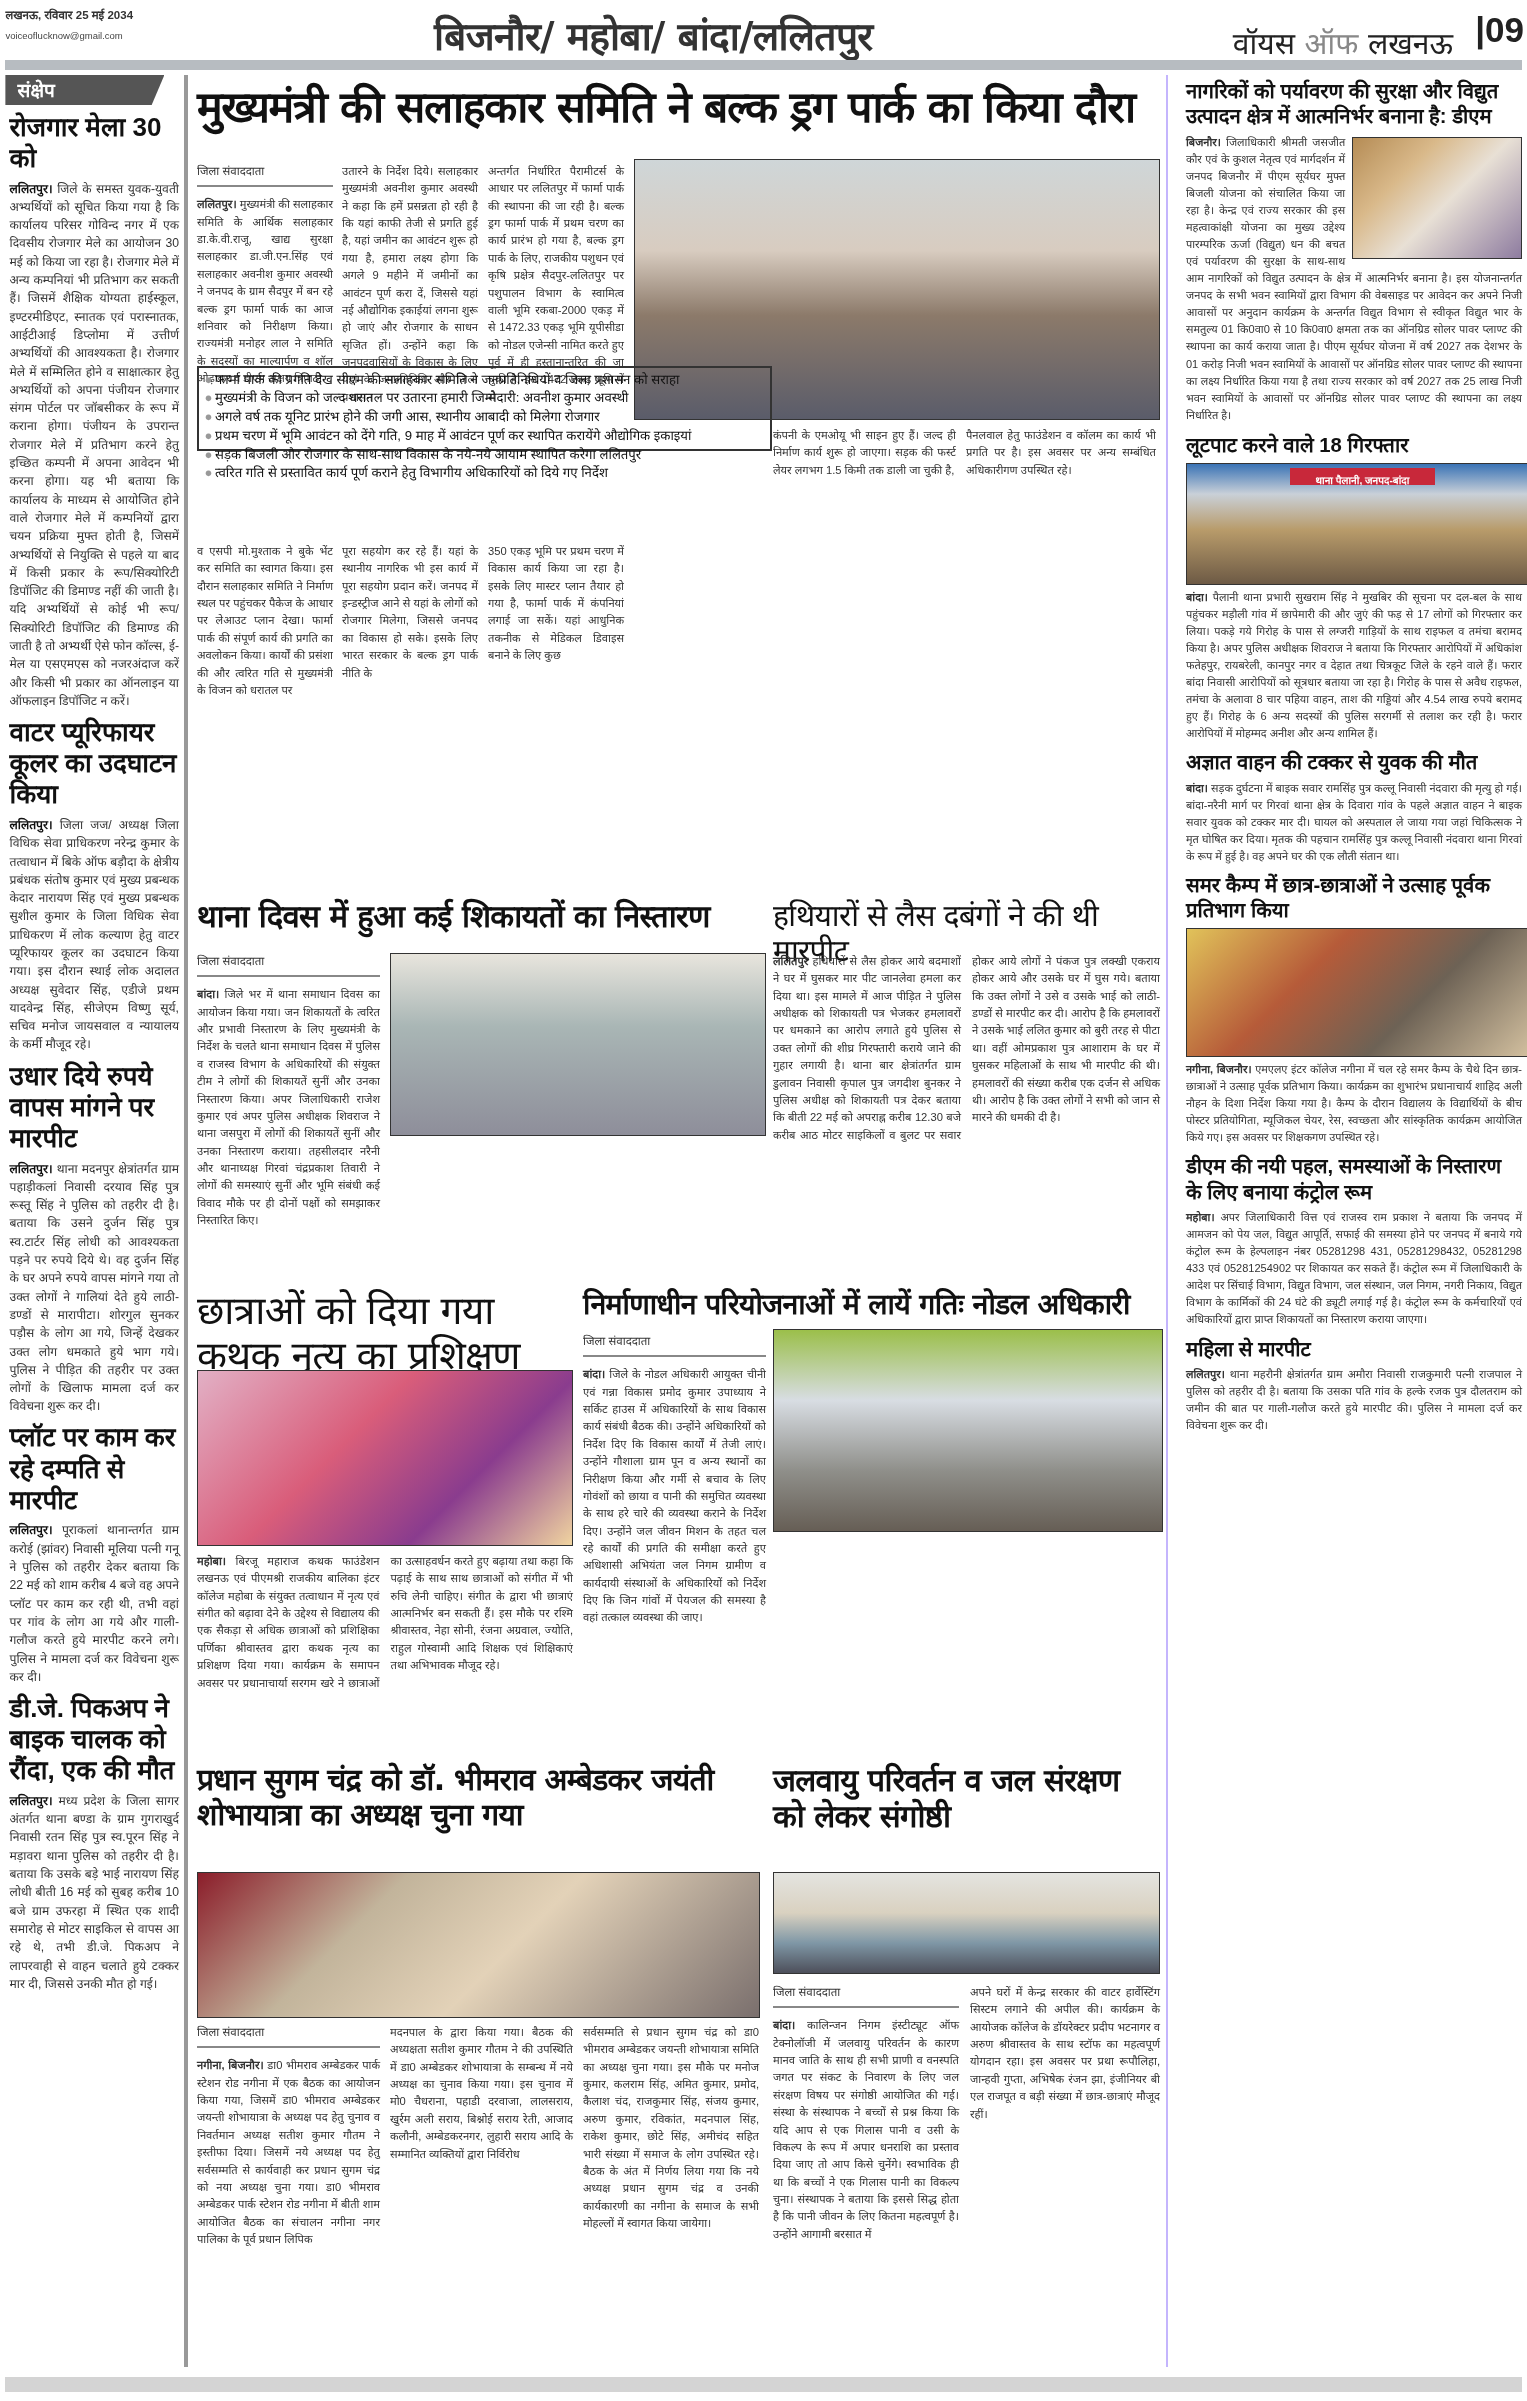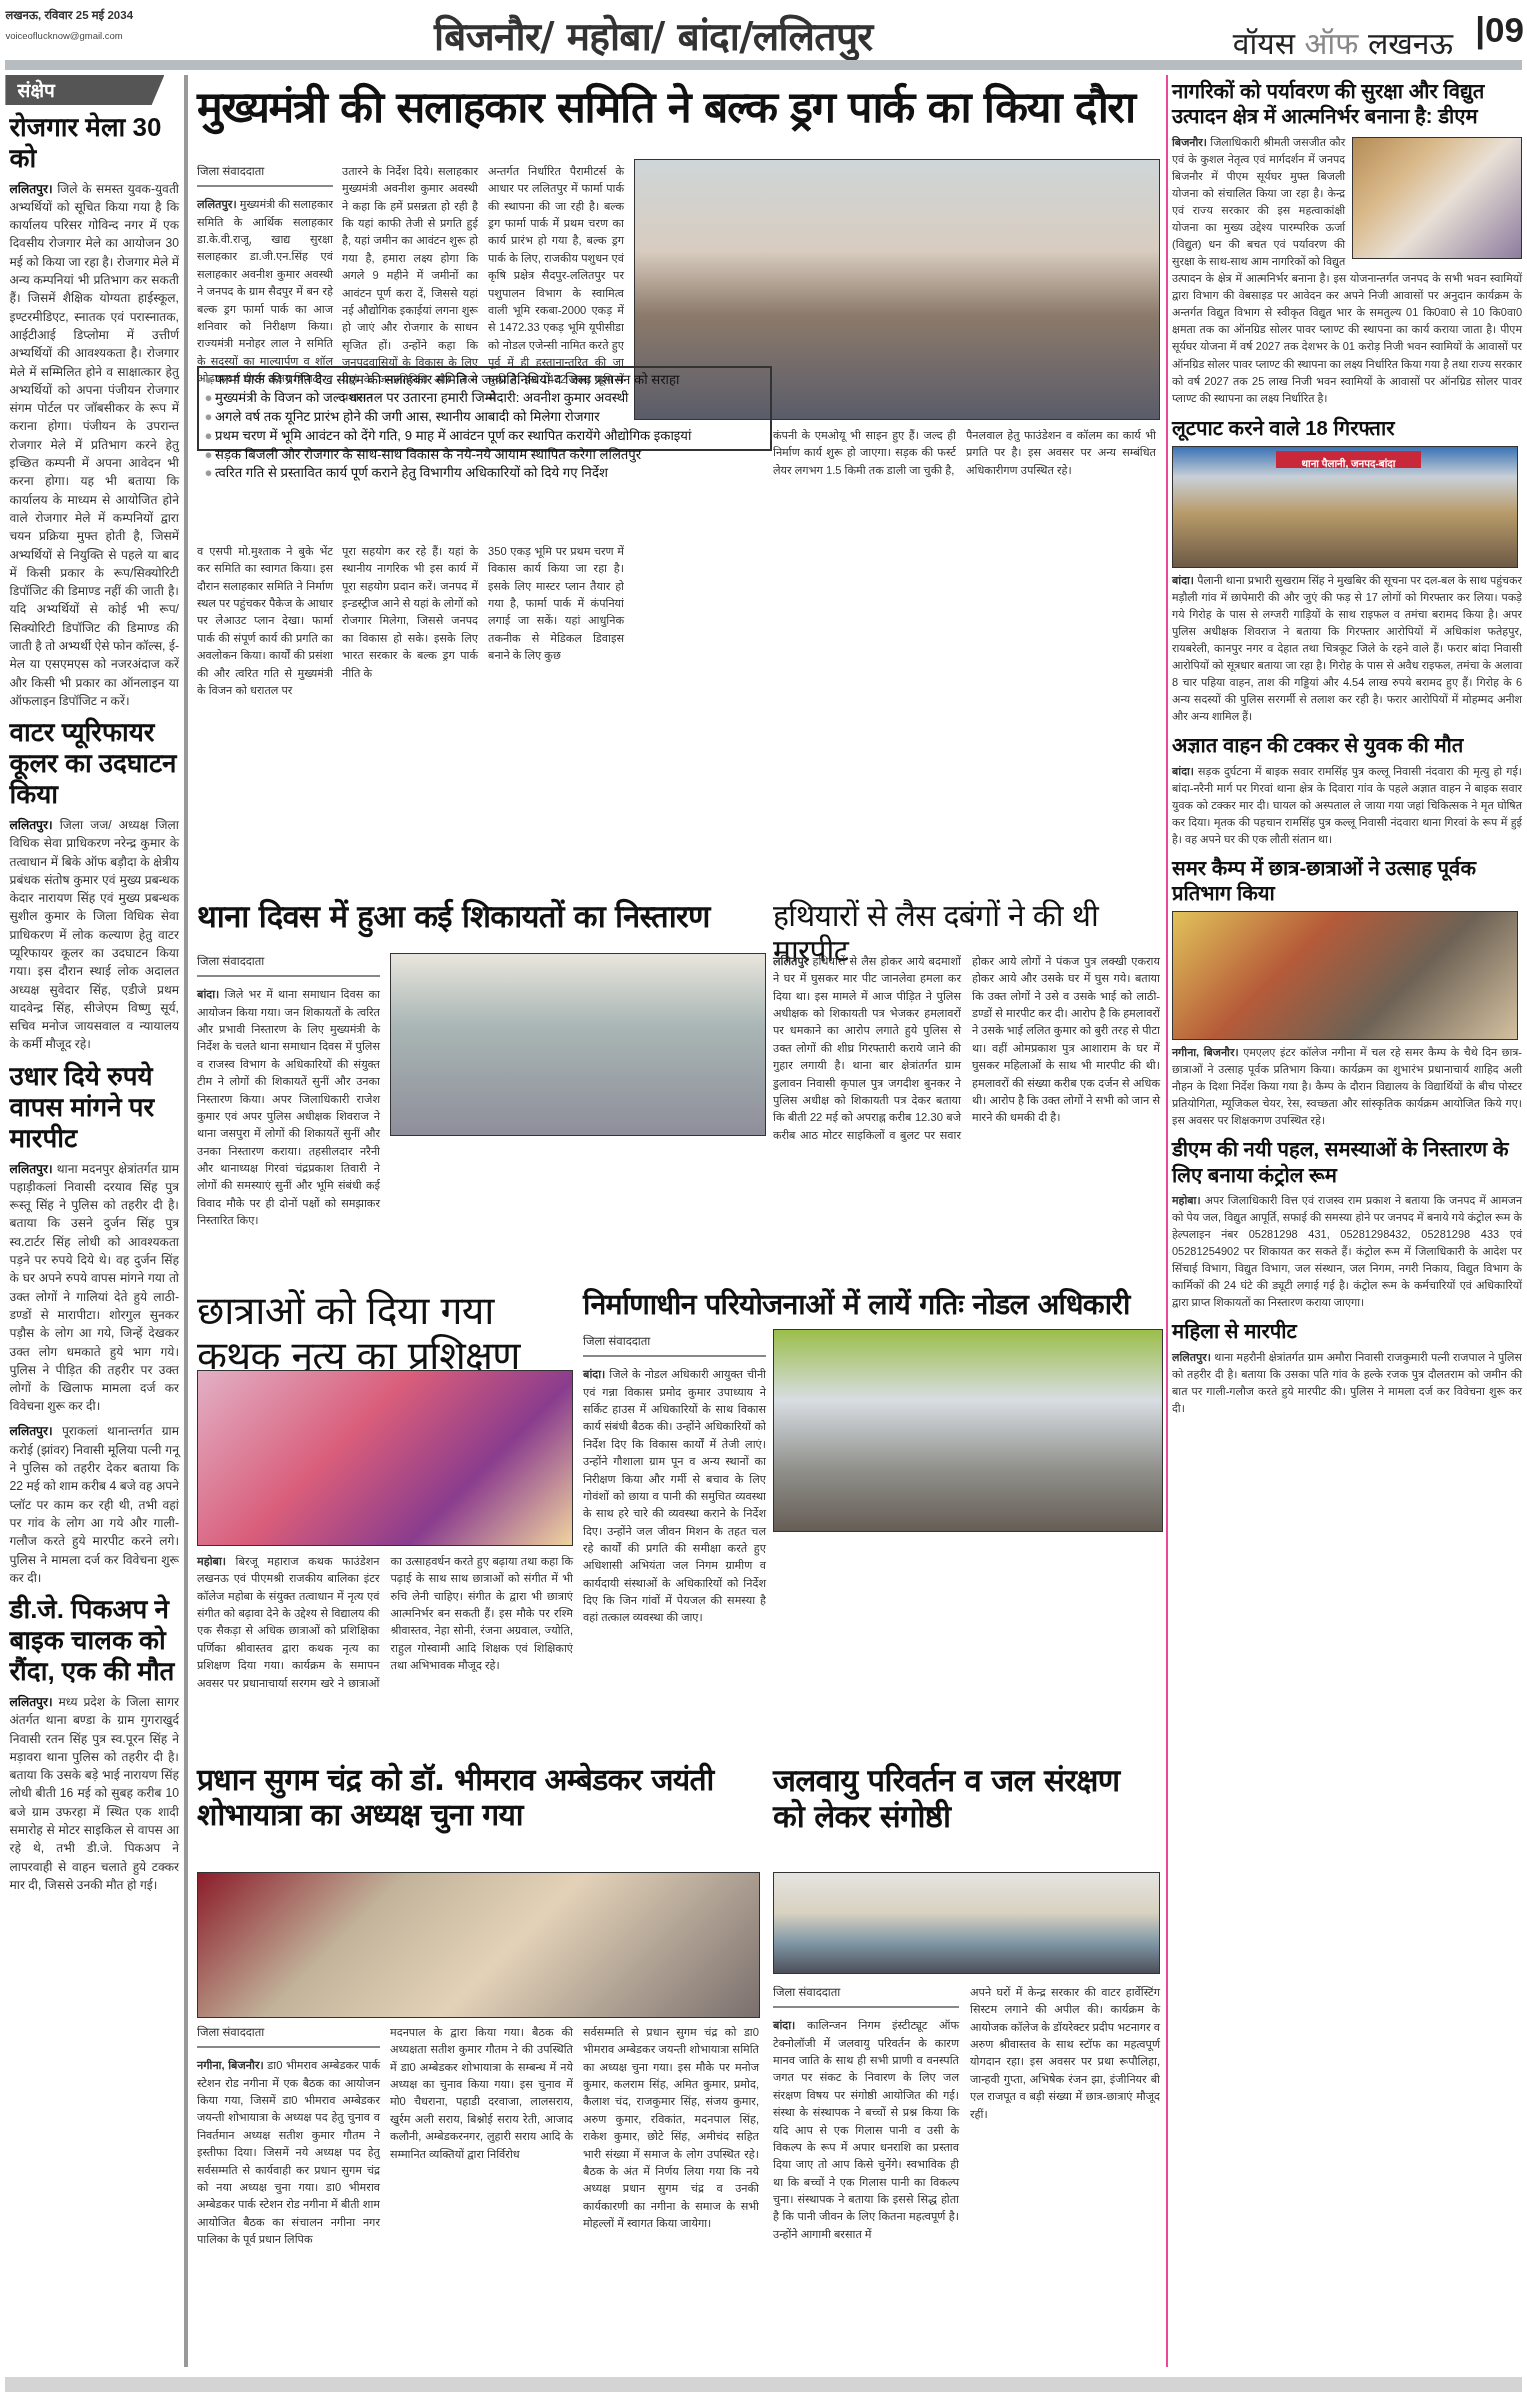--- a/index.html
+++ b/index.html
@@ -28,21 +28,21 @@
 .ph-dm{background:linear-gradient(135deg,#b58c55 0%,#d9b98a 30%,#e8e0d5 55%,#8e7ca0 100%)}
 .ph-police{background:linear-gradient(180deg,#3a73b5 0%,#c9d0d8 25%,#b89b6a 55%,#6d5a45 100%)}
 .ph-meeting{background:linear-gradient(180deg,#e8e5dd 0%,#a9b6b5 40%,#8e8e9a 100%)}
 .ph-dance{background:linear-gradient(135deg,#e2b0c5 0%,#d95d7a 40%,#8a3c8e 70%,#f0d4a0 100%)}
 .ph-shed{background:linear-gradient(180deg,#9bbf4a 0%,#d8dde3 35%,#8f8f8a 70%,#665e55 100%)}
 .ph-camp{background:linear-gradient(135deg,#e1c35a 0%,#b65b39 35%,#6d6255 65%,#d4c1a0 100%)}
 .ph-award{background:linear-gradient(135deg,#8b1d2a 0%,#c2b49b 30%,#e3d2b8 55%,#7a6f6d 100%)}
 .ph-seminar{background:linear-gradient(180deg,#e4e4e0 0%,#d9d1c0 40%,#7f97a6 70%,#4d4f5a 100%)}
 .sign{position:absolute;left:30%;top:4%;width:42%;height:14%;background:#c8283a;color:#fff;font-size:10.2px;text-align:center;padding-top:4.1px;font-weight:bold}
 .sec-head{font-size:30px;font-weight:bold;color:#111;letter-spacing:-0.7px;font-family:"DejaVu Sans",sans-serif;line-height:1.15}
-.right-col{left:1166px;top:75px;width:356px;height:2292px;border-left:2px solid #ec4899;padding-left:4px}
+.right-col{left:1166px;top:75px;width:356px;height:2292px;border-left:2px solid #c4b5fd;padding-left:18px}
 .rh{font-size:20.3px;font-weight:bold;color:#111;line-height:1.25;margin:4.1px 0}
 .rbody{font-size:11px;line-height:1.55;text-align:justify;color:#333}
 .bottom-rule{left:5.4px;top:2377px;width:1517px;height:15px;background:#d4d4d4}
 </style>
 </head>
 <body>
 
 <div class="abs mast-left">
   <div class="mast-date">लखनऊ, रविवार 25 मई 2034</div>
   <div class="mast-email">voiceoflucknow@gmail.com</div>
@@ -64,20 +64,21 @@
   </div>
   <div>
     <div class="hd-s">वाटर प्यूरिफायर कूलर का उदघाटन किया</div>
     <div class="body-s"><b>ललितपुर।</b> <span>जिला जज/ अध्यक्ष जिला विधिक सेवा प्राधिकरण नरेन्द्र कुमार के तत्वाधान में बिके ऑफ बड़ौदा के क्षेत्रीय प्रबंधक संतोष कुमार एवं मुख्य प्रबन्धक केदार नारायण सिंह एवं मुख्य प्रबन्धक सुशील कुमार के जिला विधिक सेवा प्राधिकरण में लोक कल्याण हेतु वाटर प्यूरिफायर कूलर का उदघाटन किया गया। इस दौरान स्थाई लोक अदालत अध्यक्ष सुवेदार सिंह, एडीजे प्रथम यादवेन्द्र सिंह, सीजेएम विष्णु सूर्य, सचिव मनोज जायसवाल व न्यायालय के कर्मी मौजूद रहे।</span></div>
   </div>
   <div>
     <div class="hd-s">उधार दिये रुपये वापस मांगने पर मारपीट</div>
     <div class="body-s"><b>ललितपुर।</b> <span>थाना मदनपुर क्षेत्रांतर्गत ग्राम पहाड़ीकलां निवासी दरयाव सिंह पुत्र रूस्तू सिंह ने पुलिस को तहरीर दी है। बताया कि उसने दुर्जन सिंह पुत्र स्व.टार्टर सिंह लोधी को आवश्यकता पड़ने पर रुपये दिये थे। वह दुर्जन सिंह के घर अपने रुपये वापस मांगने गया तो उक्त लोगों ने गालियां देते हुये लाठी-डण्डों से मारापीटा। शोरगुल सुनकर पड़ौस के लोग आ गये, जिन्हें देखकर उक्त लोग धमकाते हुये भाग गये। पुलिस ने पीड़ित की तहरीर पर उक्त लोगों के खिलाफ मामला दर्ज कर विवेचना शुरू कर दी।</span></div>
   </div>
   <div>
+    <div class="hd-s">प्लॉट पर काम कर रहे दम्पति से मारपीट</div>
     <div class="body-s"><b>ललितपुर।</b> <span>पूराकलां थानान्तर्गत ग्राम करोई (झांवर) निवासी मूलिया पत्नी गनू ने पुलिस को तहरीर देकर बताया कि 22 मई को शाम करीब 4 बजे वह अपने प्लॉट पर काम कर रही थी, तभी वहां पर गांव के लोग आ गये और गाली-गलौज करते हुये मारपीट करने लगे। पुलिस ने मामला दर्ज कर विवेचना शुरू कर दी।</span></div>
   </div>
   <div>
     <div class="hd-s">डी.जे. पिकअप ने बाइक चालक को रौंदा, एक की मौत</div>
     <div class="body-s"><b>ललितपुर।</b> <span>मध्य प्रदेश के जिला सागर अंतर्गत थाना बण्डा के ग्राम गुगराखुर्द निवासी रतन सिंह पुत्र स्व.पूरन सिंह ने मड़ावरा थाना पुलिस को तहरीर दी है। बताया कि उसके बड़े भाई नारायण सिंह लोधी बीती 16 मई को सुबह करीब 10 बजे ग्राम उफरहा में स्थित एक शादी समारोह से मोटर साइकिल से वापस आ रहे थे, तभी डी.जे. पिकअप ने लापरवाही से वाहन चलाते हुये टक्कर मार दी, जिससे उनकी मौत हो गई।</span></div>
   </div>
 </div>
 
 <div class="abs main-head">मुख्यमंत्री की सलाहकार समिति ने बल्क ड्रग पार्क का किया दौरा</div>
 <div class="col" style="left:197px;top:163px;width:136px">

